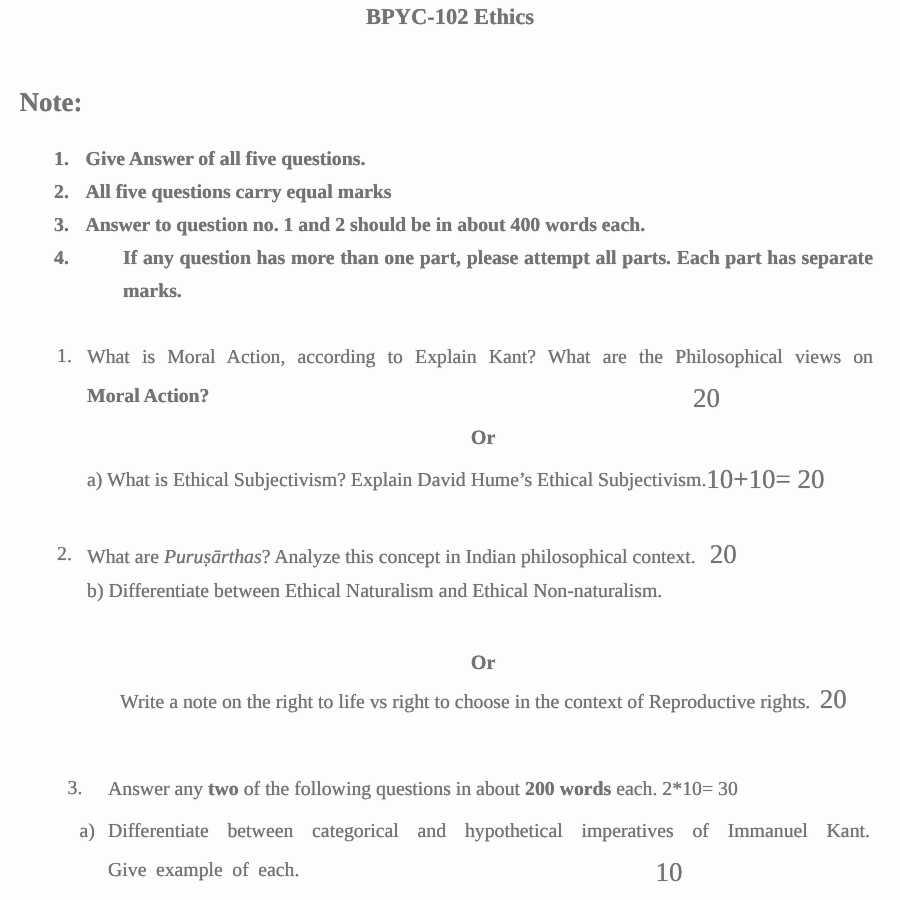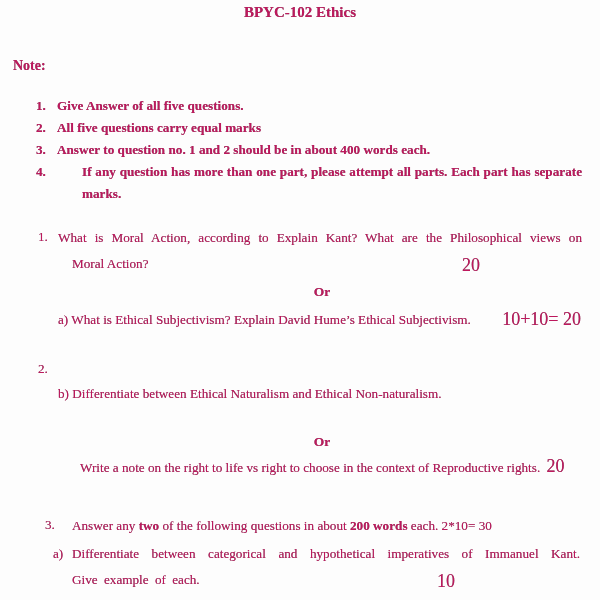--- a/index.html
+++ b/index.html
@@ -4,55 +4,55 @@
 <style>
   * { margin: 0; padding: 0; box-sizing: border-box; }
   html, body { width: 600px; height: 600px; }
   body { background: #ffffff; }
   .page {
     position: relative;
     width: 600px;
     height: 600px;
     background: #fdfdfd;
     font-family: "Liberation Serif", "DejaVu Serif", serif;
-    color: #be185d;
+    color: #737373;
     overflow: hidden;
     text-shadow: 0 0 0.45px rgba(20,20,20,0.55);
   }
   .abs { position: absolute; }
   .doc-title {
     top: 4px; left: 0; width: 600px;
     text-align: center;
     font-weight: bold;
     font-size: 15px;
   }
   .note-label {
     top: 58px; left: 13px;
     font-weight: bold;
-    font-size: 14px;
+    font-size: 18px;
   }
   .note-list {
     top: 95px; left: 36px; width: 546px;
     font-weight: bold;
     font-size: 13.2px;
   }
   .note-item { display: flex; line-height: 22px; }
   .note-item .num { width: 21px; flex: 0 0 21px; }
   .note-item .ntext { flex: 1; }
   .note-item .ntext.justify { text-align: justify; margin-left: 25px; }
   .body-line { font-size: 13.2px; line-height: 17px; white-space: nowrap; }
   .qnum { font-size: 13.2px; }
   .justify-full { text-align: justify; text-align-last: justify; white-space: normal; }
   .or-row {
     left: 22px; width: 600px;
     text-align: center;
     font-weight: bold;
     font-size: 13.5px;
   }
-  .flex-row { display: flex; justify-content: space-between; white-space: nowrap; font-family: Liberation Serif, serif; }
+  .flex-row { display: flex; justify-content: flex-start; white-space: nowrap; font-family: Liberation Serif, serif; }
   i.term { font-style: italic; }
   b.inlineb { font-weight: bold; }
   .marks { font-size: 18px; }
 </style>
 </head>
 <body>
 
 <div class="page">
 
   <div class="abs doc-title">BPYC-102 Ethics</div>
@@ -73,32 +73,36 @@
       <span class="ntext">Answer to question no. 1 and 2 should be in about 400 words each.</span>
     </div>
     <div class="note-item">
       <span class="num">4.</span>
       <span class="ntext justify">If any question has more than one part, please attempt all parts. Each part has separate marks.</span>
     </div>
   </div>
 
   <div class="abs qnum" style="left:38px; top:229px;">1.</div>
   <div class="abs body-line justify-full" style="left:58px; top:229px; width:524px;">What is Moral Action, according to Explain Kant? What are the Philosophical views on</div>
-  <div class="abs body-line" style="left:72px; top:255px;">Moral Action?</div>
+  <div class="abs body-line" style="left:58px; top:255px;font-weight:bold;">Moral Action?</div>
   <div class="abs marks" style="left:462px; top:255px;">20</div>
 
   <div class="abs or-row" style="top:284px;">Or</div>
 
   <div class="abs body-line flex-row" style="left:58px; top:311px; width:523px;">
     <span>a) What is Ethical Subjectivism? Explain David Hume’s  Ethical Subjectivism.</span>
     <span class="marks">10+10= 20</span>
   </div>
   <div class="abs body-line" style="left:58px; top:337px;margin-top:48px;">b) Differentiate between Ethical Naturalism and Ethical Non-naturalism.</div>
 
   <div class="abs qnum" style="left:38px; top:361px;">2.</div>
+  <div class="abs body-line" style="left:58px; top:361px;">
+    <span>What are </span><i class="term">Puruṣārthas</i><span>? Analyze this concept in Indian philosophical context.</span>
+    <span class="marks" style="margin-left:6px;">20</span>
+  </div>
 
   <div class="abs or-row" style="top:434px;">Or</div>
 
   <div class="abs body-line" style="left:52px; top:458px;margin-left:28px;">
     <span>Write a note on the right to life vs right to choose in the context of Reproductive rights.</span>
     <span class="marks" style="margin-left:3px;">20</span>
   </div>
 
   <div class="abs qnum" style="left:45px; top:517px;">3.</div>
   <div class="abs body-line" style="left:72px; top:517px;">

